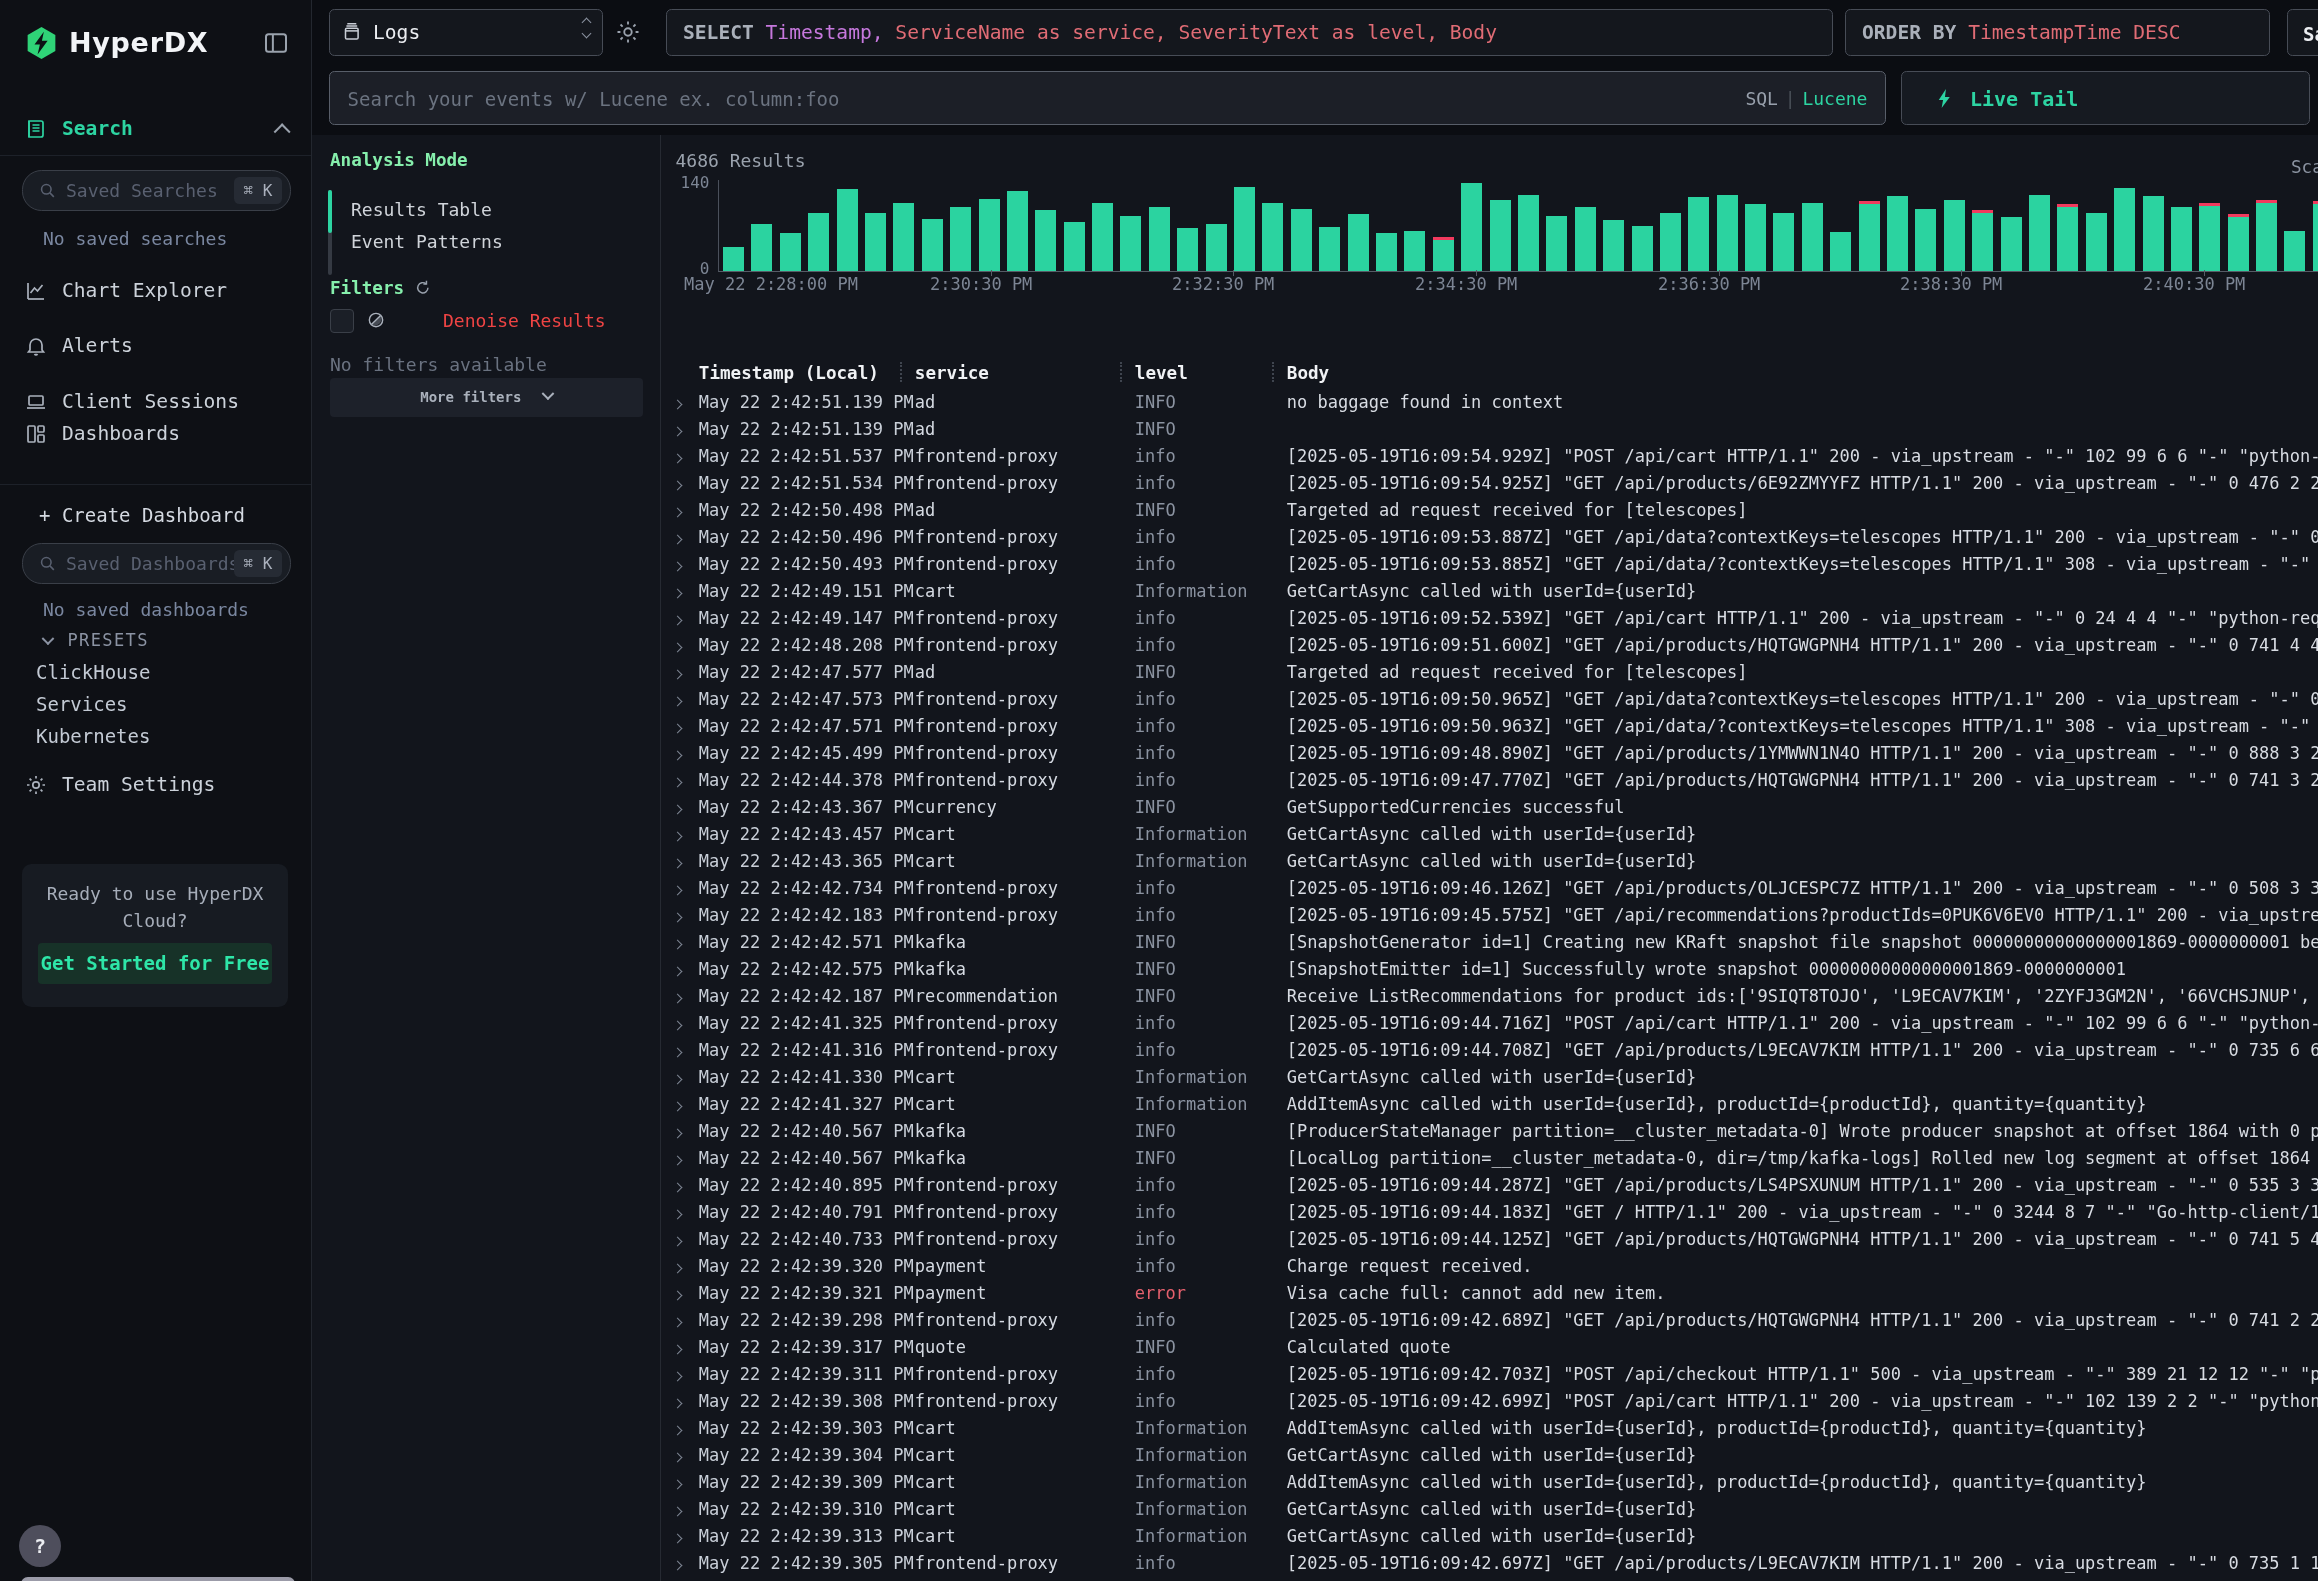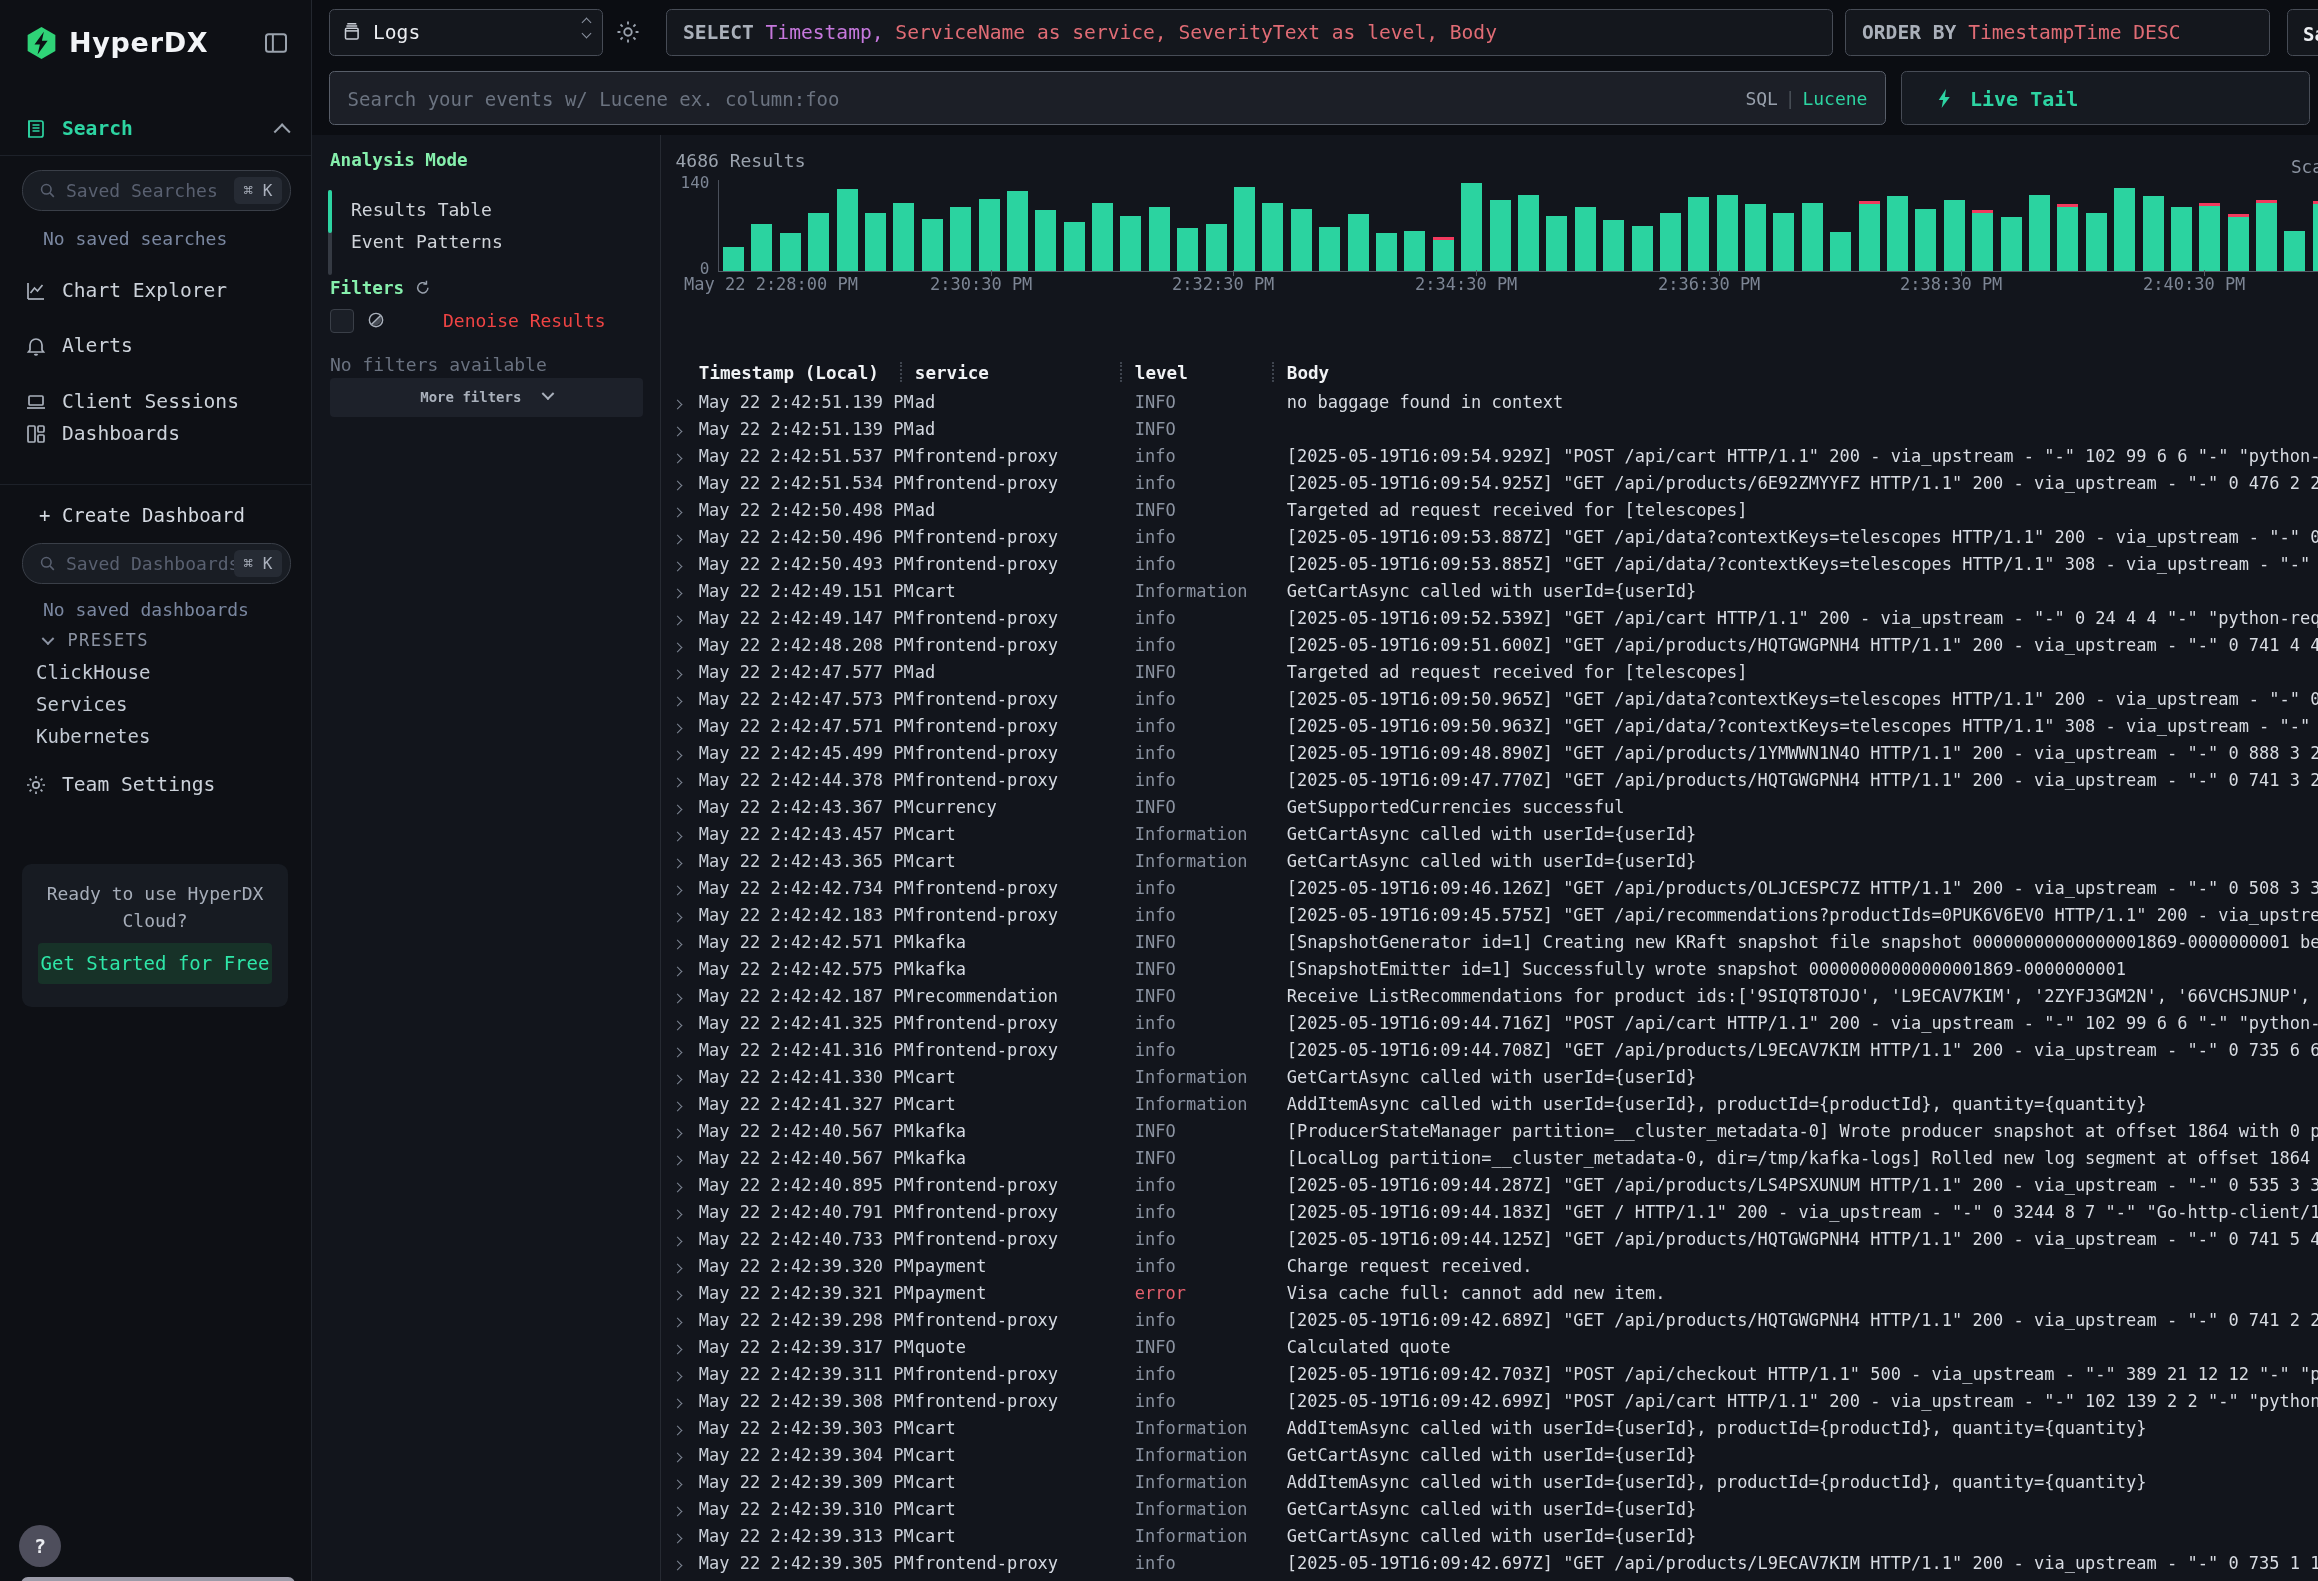--- a/index.html
+++ b/index.html
@@ -24,21 +24,21 @@
   .sb-divider{position:absolute;left:0;width:311px;height:0;border-top:0.7px solid #1d2129;}
   .pill{position:absolute;left:22px;width:267px;height:39px;border:0.7px solid #3a3f48;border-radius:19.6px;background:#191d24;}
   .pill .sicon{position:absolute;left:15px;top:10px;width:19px;height:19px;color:#596070;}
   .pill .ph{position:absolute;left:43px;top:8.8px;font-size:18px;color:#596070;}
   .pill .kbd{position:absolute;right:8px;top:6px;height:27px;line-height:27px;padding:0 9.5px;background:#262b34;border-radius:5.4px;font-size:16px;color:#aab0bc;}
   .muted-line{position:absolute;left:43px;font-size:18px;color:#7a87a0;}
   .preset-item{position:absolute;left:36px;font-size:19px;color:#c3cad4;}
   .promo{position:absolute;left:22px;top:864px;width:266px;height:143px;background:#171b22;border-radius:9.5px;}
   .promo .pline{width:100%;text-align:center;font-size:18px;color:#a6adb9;}
   .promo .cta{position:absolute;left:16px;top:79px;width:234px;height:41px;line-height:41px;text-align:center;
-              background:#173228;border-radius:4px;color:#2ee6a8;font-weight:normal;font-size:19px;}
+              background:#173228;border-radius:4px;color:#2ee6a8;font-weight:bold;font-size:19px;}
   .help-fab{position:absolute;left:19px;top:1525px;width:42px;height:42px;border-radius:50%;background:#4e4e5c;
             color:#eceef2;text-align:center;line-height:42px;font-size:20px;font-weight:bold;}
   .bottom-bar{position:absolute;left:21px;top:1577px;width:274px;height:13.5px;background:#9b9ba8;border-radius:6.8px 6.8px 0 0;}
   
   .box{position:absolute;background:#14171d;border:0.7px solid #474c56;border-radius:5.4px;box-sizing:border-box;}
   .row1{top:8.8px;height:47px;}
   .row2{top:71px;height:54px;}
   .logs-box{left:329px;width:274px;}
   .logs-box .dbicon{position:absolute;left:10.8px;top:11.5px;width:21.6px;height:21.6px;color:#c8cdd5;}
   .logs-box .lbl{position:absolute;left:43px;top:10.8px;font-size:19.6px;color:#eceef2;}

